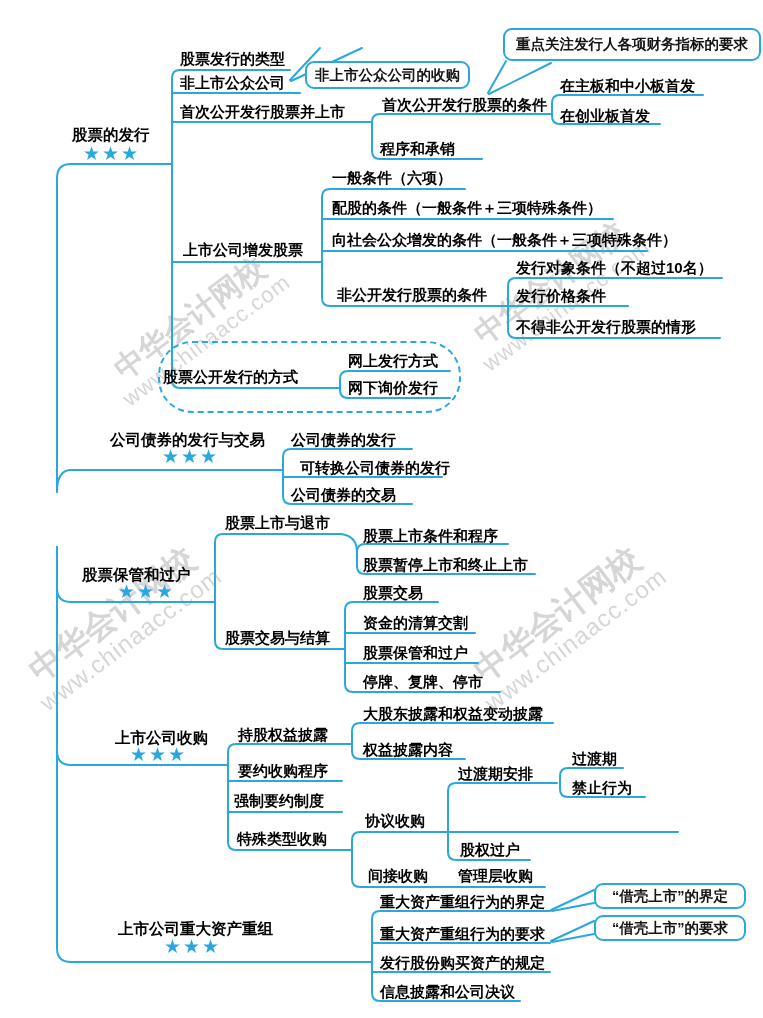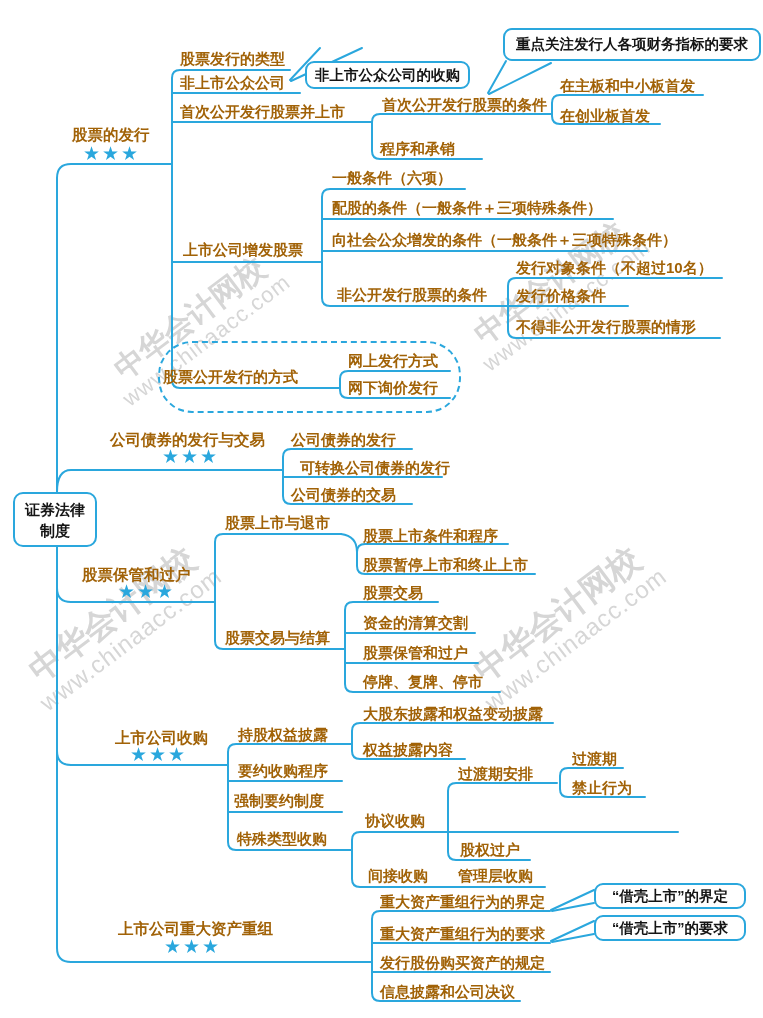--- a/index.html
+++ b/index.html
@@ -3,21 +3,21 @@
 <meta charset="utf-8">
 <style>
   html,body{margin:0;padding:0;background:#fff;}
   #canvas{position:relative;width:763px;height:1018px;background:#fff;overflow:hidden;
           font-family:"Liberation Sans",sans-serif;}
   svg.lines{position:absolute;left:0;top:0;z-index:1;}
   .wm{position:absolute;z-index:0;color:#d6d6d6;font-weight:bold;transform:rotate(-37deg);
       white-space:nowrap;text-align:center;line-height:1.05;}
   .wm .wm-url{display:block;font-weight:normal;letter-spacing:1px;}
   .n{position:absolute;z-index:2;font-weight:bold;font-size:15px;line-height:17px;
-     color:#a16207;white-space:nowrap;}
+     color:#000000;white-space:nowrap;}
   .branch{font-size:15.5px;}
   .stars{position:absolute;z-index:2;font-size:19px;line-height:18px;color:#2aa7dd;
          letter-spacing:2px;white-space:nowrap;}
   .rootbox{position:absolute;z-index:2;left:13px;top:492px;width:84px;height:55px;
            border:2px solid #2aa7dd;border-radius:10px;box-sizing:border-box;
            display:flex;align-items:center;justify-content:center;}
   .rootbox .rootlabel{width:66px;text-align:center;font-weight:bold;font-size:15px;
            line-height:21px;color:#151515;}
   .callout{position:absolute;z-index:2;border:2px solid #2aa7dd;border-radius:9px;
            box-sizing:border-box;background:#fff;display:flex;align-items:center;
@@ -99,23 +99,20 @@
         <path d="M 551 63 L 489 94"></path>
       <path d="M 594 890 L 551 910"></path>
         <path d="M 594 903 L 552 911"></path>
       <path d="M 594 921 L 551 941"></path>
         <path d="M 594 934 L 552 942"></path>
     </g>
   </svg>
 
   <div class="dashedbox"></div>
 
-  <div class="rootbox">
-    <div class="rootlabel">证券法律制度</div>
-  </div>
 
   <div class="callout" style="left:305px;top:20px;width:165px;height:28px;margin-top:41px;">非上市公众公司的收购</div>
   <div class="callout" style="left:503px;top:28px;width:258px;height:33px;">重点关注发行人各项财务指标的要求</div>
   <div class="callout" style="left:594px;top:883px;width:152px;height:26px;">“借壳上市”的界定</div>
   <div class="callout" style="left:594px;top:915px;width:152px;height:26px;">“借壳上市”的要求</div>
 
   <div class="n branch" style="left:72px;top:126px;">股票的发行</div>
   <div class="stars" style="left:83px;top:145px;">★★★</div>
   <div class="n" style="left:180px;top:50px;">股票发行的类型</div>
   <div class="n" style="left:180px;top:74px;">非上市公众公司</div>

